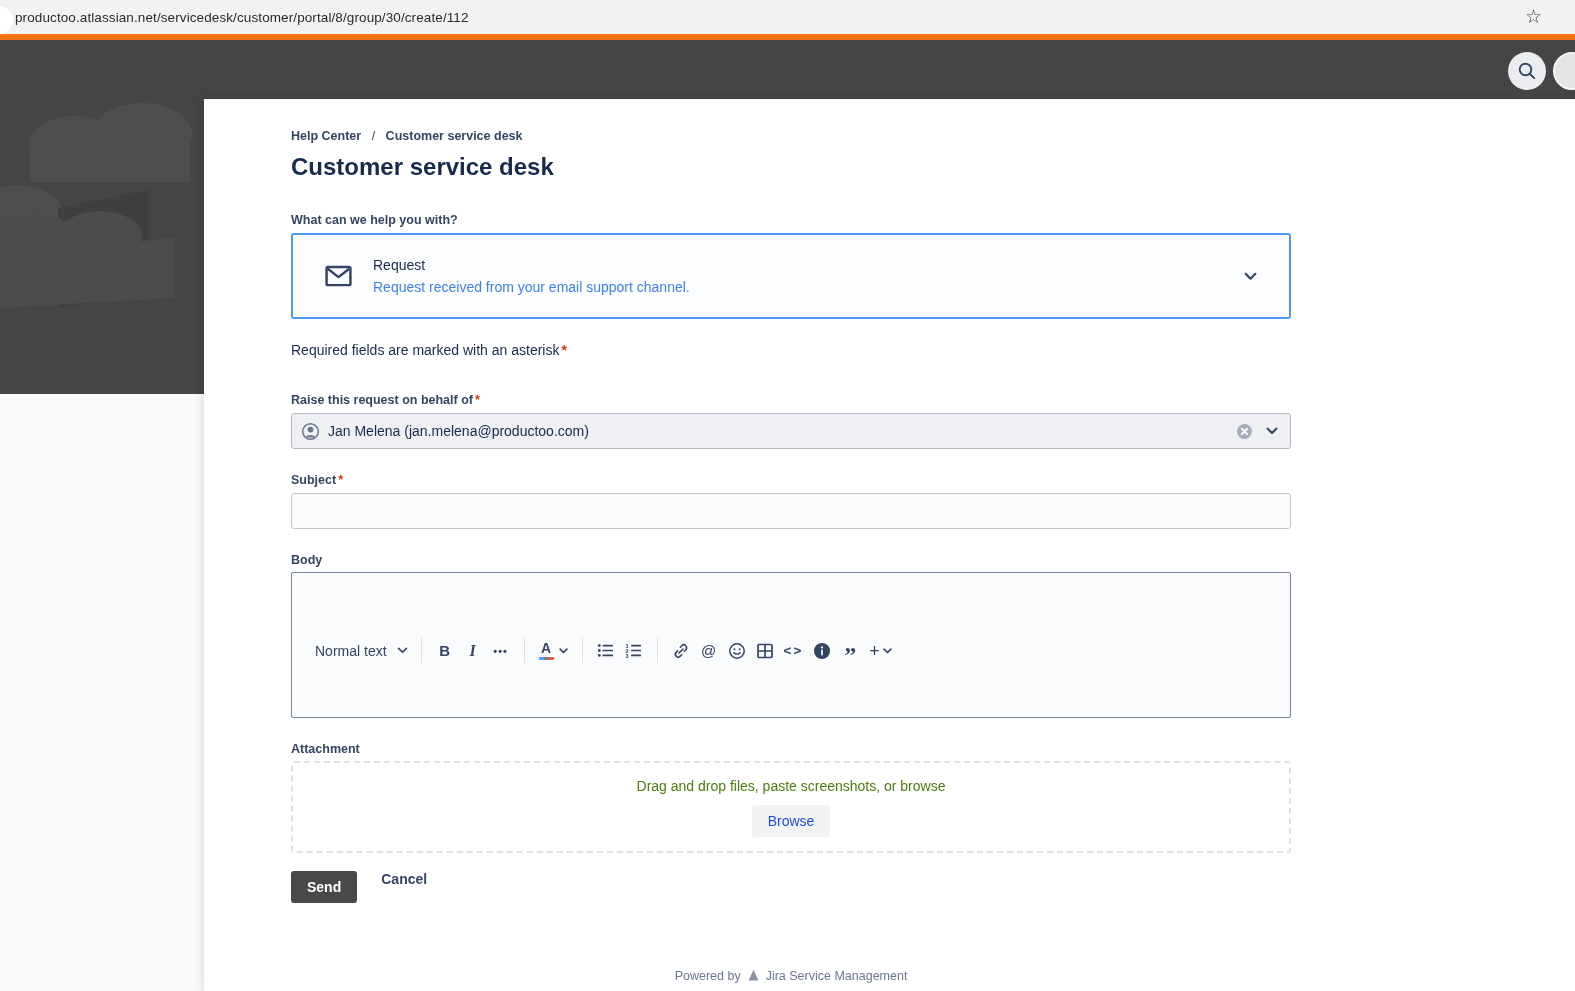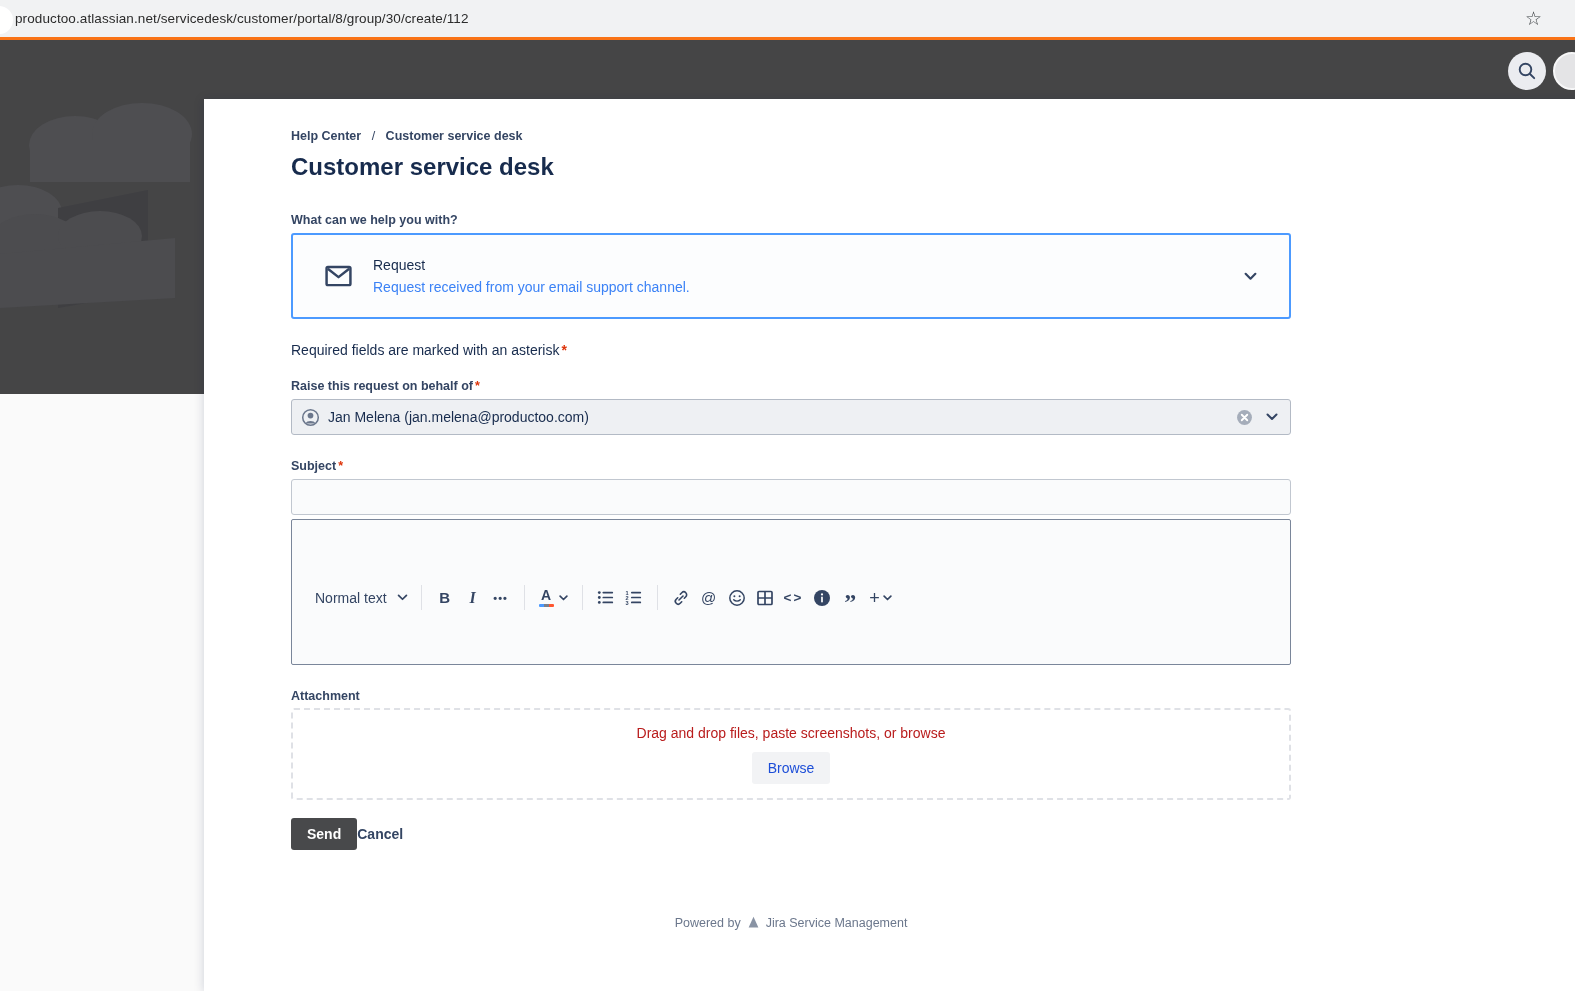--- a/index.html
+++ b/index.html
@@ -1,20 +1,20 @@
 <!DOCTYPE html>
 <html><head>
 <meta charset="utf-8">
 <style>
   * { box-sizing: border-box; }
   body { margin: 0; font-family: "Liberation Sans", sans-serif; background:#fff; }
   .screen { position: relative; width: 1575px; height: 991px; overflow: hidden; background: #fff; }
 
   
-  .urlbar { position:absolute; top:0; left:0; right:0; height:40px; background:#f1f2f3; border-bottom:3px solid #f97316; display:flex; align-items:center; }
+  .urlbar { position:absolute; top:0; left:0; right:0; height:40px; background:#f1f2f3; border-bottom:6px solid #f97316; display:flex; align-items:center; }
   .urlbar-circle { position:absolute; left:-15px; top:6px; width:28px; height:28px; border-radius:50%; background:#ffffff; }
   .url-text { margin-left:15px; font-size:13.5px; color:#2b2b2b; letter-spacing:.1px; }
   .star { position:absolute; right:33px; top:50%; transform:translateY(-52%); font-size:19px; color:#3c4043; cursor:pointer; }
 
   
   .banner { position:absolute; top:40px; left:0; width:1575px; height:354px; background:#454546; overflow:hidden; }
   .banner svg.deco { position:absolute; top:0; left:0; }
   .circle-btn { position:absolute; border-radius:50%; display:flex; align-items:center; justify-content:center; cursor:pointer; border:none; }
   .search-btn { top:12px; right:29px; width:38px; height:38px; background:#ebecf0; }
   .avatar-btn { top:12px; right:-16px; width:38px; height:38px; background:#e4e4e6; border:2px solid #f7f7f8; }
@@ -26,21 +26,21 @@
   .content { margin:29px 107px 0 87px; width:1000px; }
 
   .breadcrumb { font-size:12.5px; line-height:16px; color:#344563; font-weight:700; }
   .breadcrumb .crumb { cursor:pointer; }
   .breadcrumb .sep { margin:0 7px; font-weight:400; color:#344563; }
 
   .page-title { margin-top:8px; font-size:24px; line-height:30px; font-weight:700; color:#172B4D; }
   .page-intro { margin-top:8px; font-size:14px; line-height:20px; color:#172B4D; }
 
   .field-label { font-size:12.5px; line-height:16px; font-weight:700; color:#344563; }
-  .mt30 { margin-top:30px; } .mt23 { margin-top:23px; } .mt18 { margin-top:18px; }
+  .mt30 { margin-top:30px; } .mt23 { margin-top:23px; } .mt18 { margin-top:32px; }
   .asterisk { color:#DE350B; font-weight:700; margin-left:2px; }
 
   .req-box { margin-top:5px; height:86px; border:2px solid #4C9AFF; border-radius:3px; background:#fcfdfe; display:flex; align-items:center; padding:0 32px; cursor:pointer; }
   .req-icon-wrap { width:27px; margin-right:21px; display:flex; }
   .req-title { font-size:14px; line-height:18px; color:#172B4D; margin-bottom:4px; }
   .req-desc { font-size:14px; line-height:18px; color:#3b82f6; }
   .req-chevron { margin-left:auto; display:flex; }
 
   .required-note { margin-top:21px; font-size:14px; line-height:20px; color:#172B4D; }
 
@@ -63,24 +63,24 @@
   .color-a .letter { font-size:14px; font-weight:700; }
   .color-a .bar { width:15px; height:3.5px; margin-top:1.5px; border-radius:1px;
       background:linear-gradient(90deg,#4C9AFF 0 34%,#7a7f8a 34% 64%,#FF5630 64% 100%); }
   .glyph-at { font-size:15px; font-weight:400; }
   .glyph-code { font-size:13.5px; font-weight:700; letter-spacing:2px; }
   .glyph-quote { font-family:"Liberation Serif", serif; font-size:24px; font-weight:700; line-height:10px; position:relative; top:4px; }
   .glyph-plus { font-size:18px; font-weight:400; line-height:16px; }
   .editor-area { flex:1; cursor:text; }
 
   .attach-zone { margin-top:4px; height:92px; border:2px dashed #dfe1e6; border-radius:3px; background:#fff; display:flex; flex-direction:column; align-items:center; justify-content:center; cursor:pointer; }
-  .attach-hint { font-size:14px; color:#b91c1c; }
+  .attach-hint { font-size:14px; color:#4d7c0f; }
   .browse-btn { margin-top:11px; background:#f2f3f5; border:none; border-radius:3px; padding:8px 16px; font:14px "Liberation Sans", sans-serif; color:#1d4ed8; cursor:pointer; }
 
-  .actions { margin-top:18px; display:flex; align-items:center; }
+  .actions { margin-top:18px; display:flex; gap:24px; }
   .send-btn { background:#48494b; color:#fff; font-weight:700; font-size:14px; border:none; border-radius:3px; padding:8px 16px; cursor:pointer; }
   .cancel-link { font-size:14px; font-weight:700; color:#344563; cursor:pointer; }
 
   .footer { margin-top:66px; display:flex; justify-content:center; align-items:flex-start; gap:6px; font-size:12.5px; color:#6B778C; }
 </style>
 </head>
 <body>
 
 <div class="screen">
 
@@ -181,20 +181,21 @@
               <path d="M1.5 1.5 L6 6 L10.5 1.5" fill="none" stroke="#344563" stroke-width="2" stroke-linecap="round" stroke-linejoin="round"></path>
             </svg>
         </span>
       </div>
 
       <div class="field-label mt23">
         <span>Subject</span><span class="asterisk">*</span>
       </div>
       <input class="subject-input" type="text" value="" style="">
 
+      <div class="field-label mt23">Body</div>
 
       <div class="editor">
         <div class="toolbar">
           <span class="textstyle">
             <span>Normal text</span>
             <svg width="11" height="7" viewBox="0 0 12 8">
                 <path d="M1.5 1.5 L6 6 L10.5 1.5" fill="none" stroke="#344563" stroke-width="2" stroke-linecap="round" stroke-linejoin="round"></path>
               </svg>
           </span>
           <span class="tb-divider"></span>

